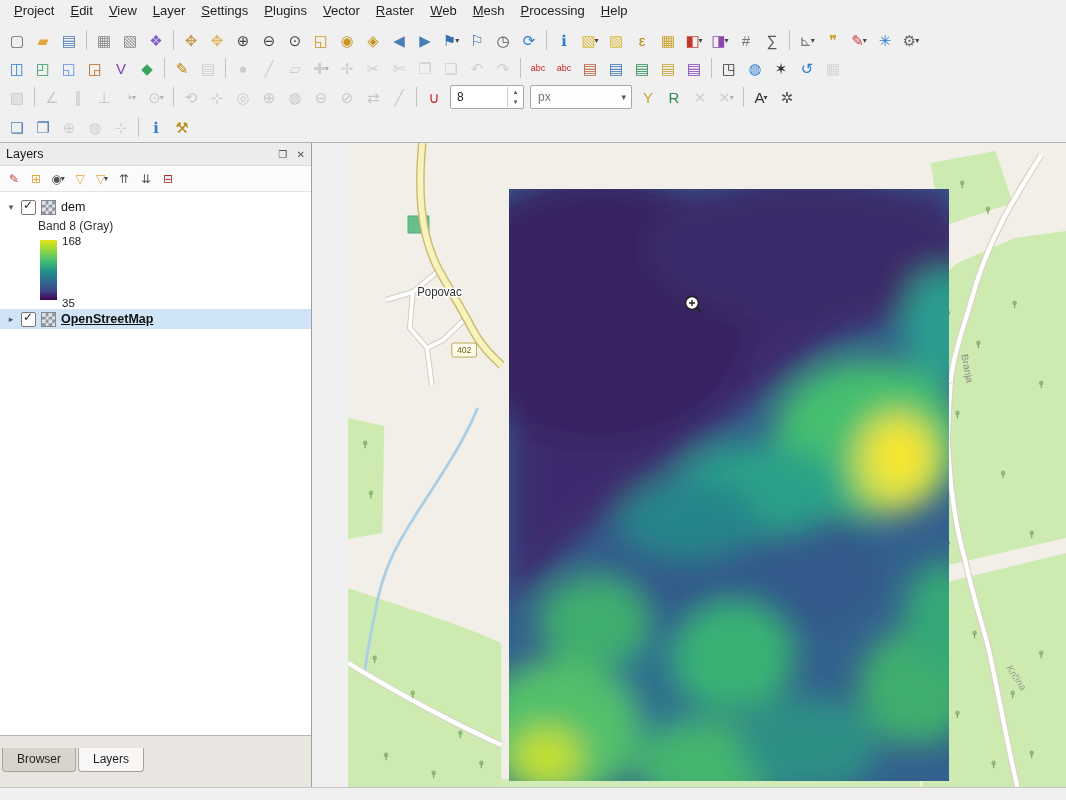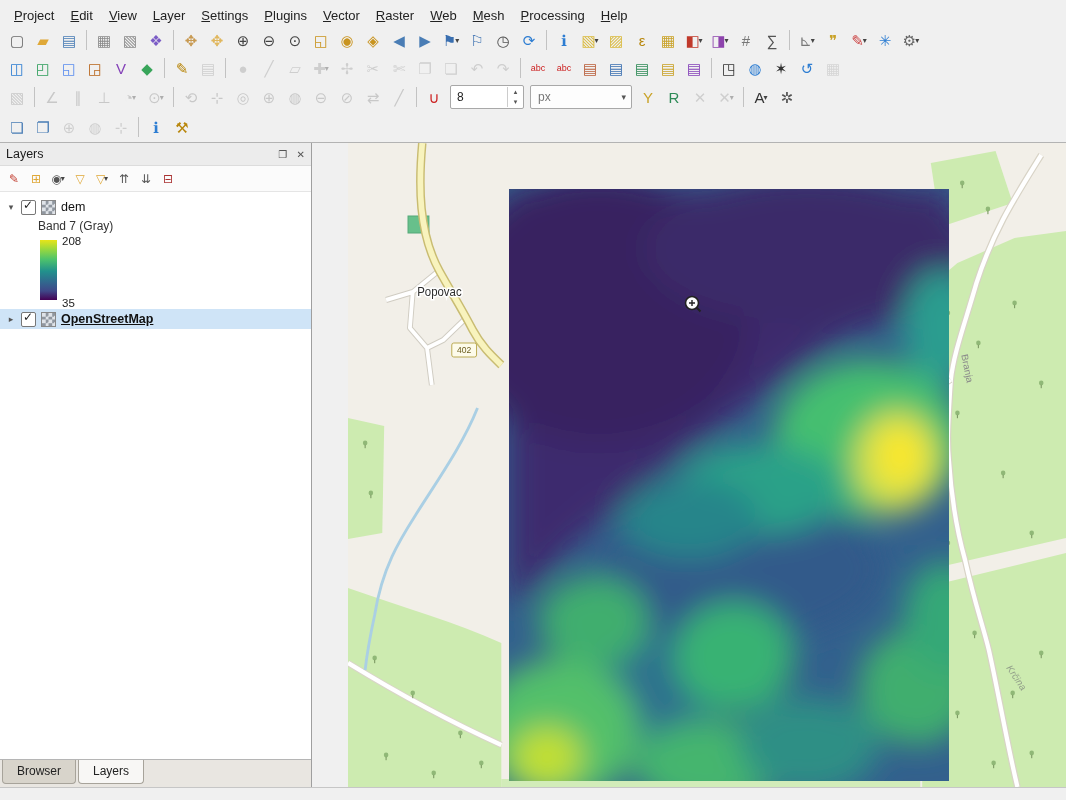--- a/index.html
+++ b/index.html
@@ -1,20 +1,20 @@
 <!DOCTYPE html>
 <html><head>
 <meta charset="utf-8">
 <style>
   html,body{margin:0;padding:0;background:#dcdcdc;}
   .app{width:1066px;height:800px;position:relative;overflow:hidden;display:flex;flex-direction:column;
        background:#f0f0f0;font-family:"Liberation Sans","DejaVu Sans",sans-serif;font-size:12px;color:#222;}
 
   
-  .menubar{height:26px;display:flex;align-items:flex-end;padding-left:6px;background:#f0f0f0;font-size:13px;flex:none;}
+  .menubar{height:26px;display:flex;align-items:flex-start;padding-left:6px;background:#f0f0f0;font-size:13px;flex:none;}
   .menu-item{padding:3px 8px;cursor:default;white-space:nowrap;}
 
   
   .toolbar{display:flex;align-items:center;padding:0 4px;background:#f0f0f0;flex:none;}
   .tb1,.tb2{height:28px}
   .tb3{height:30px}
   .tb4{height:30px;border-bottom:1px solid #b3b3b3;}
   .tb-group{display:flex;align-items:center;}
   .tb-btn{width:24px;height:24px;display:inline-flex;align-items:center;justify-content:center;border-radius:3px;margin:0 1px;position:relative;}
   .tb-btn .glyph{font-size:15px;line-height:1;}
@@ -48,21 +48,21 @@
   .raster-icon{width:13px;height:13px;border:1px solid #888;flex:none;
      background:conic-gradient(#9097a0 25%,#dfe3e8 0 50%,#9097a0 0 75%,#dfe3e8 0);background-size:6.5px 6.5px;}
   .layer-label{font-size:12.5px;color:#111;}
   .layer-label.osm{font-weight:bold;text-decoration:underline;}
   .band-label{padding-left:38px;font-size:12px;color:#333;height:18px;display:flex;align-items:center;}
   .legend{display:flex;margin-left:40px;gap:5px;}
   .ramp{width:17px;height:60px;margin-top:5px;
      background:linear-gradient(to bottom,#e8e419 0%,#9bd93c 15%,#4ec36b 32%,#21918c 52%,#31688e 70%,#3f4788 85%,#440154 100%);}
   .ramp-labels{display:flex;flex-direction:column;justify-content:space-between;height:74px;font-size:11.5px;color:#222;}
 
-  .dock-tabs{height:27px;background:#e9e6e1;border-top:1px solid #b5b5b5;display:flex;align-items:flex-start;padding:0 2px;gap:2px;flex:none;}
+  .dock-tabs{height:27px;background:#e9e6e1;border-top:1px solid #b5b5b5;display:flex;align-items:flex-start;padding:12px 2px;gap:2px;flex:none;}
   .tab{padding:4px 14px 5px;font-size:12px;border:1px solid #a7a39a;border-top:none;border-radius:0 0 4px 4px;background:#d8d4cb;color:#222;}
   .tab.active{background:#f8f7f5;}
 
   
   .map{flex:1;position:relative;overflow:hidden;background:#f2efe8;}
   .osm-svg{position:absolute;inset:0;width:100%;height:100%;}
   .dem-svg{position:absolute;left:161px;top:46px;width:440px;height:592px;}
   .map-cursor{position:absolute;left:335px;top:151px;}
 
   .statusbar{height:12px;background:#f0f0f0;border-top:1px solid #c6c6c6;flex:none;}
@@ -465,25 +465,25 @@
           </span>
       </div>
 
       <div class="tree">
         <div class="tree-row">
           <span class="expander">▾</span>
           <span class="checkbox"></span>
           <span class="raster-icon"></span>
           <span class="layer-label">dem</span>
         </div>
-        <div class="band-label">Band 7 (Gray)</div>
+        <div class="band-label">Band 8 (Gray)</div>
         <div class="legend">
           <div class="ramp"></div>
           <div class="ramp-labels">
-            <span>208</span>
+            <span>168</span>
             <span>35</span>
           </div>
         </div>
         <div class="tree-row selected">
           <span class="expander">▸</span>
           <span class="checkbox"></span>
           <span class="raster-icon"></span>
           <span class="layer-label osm">OpenStreetMap</span>
         </div>
       </div>

